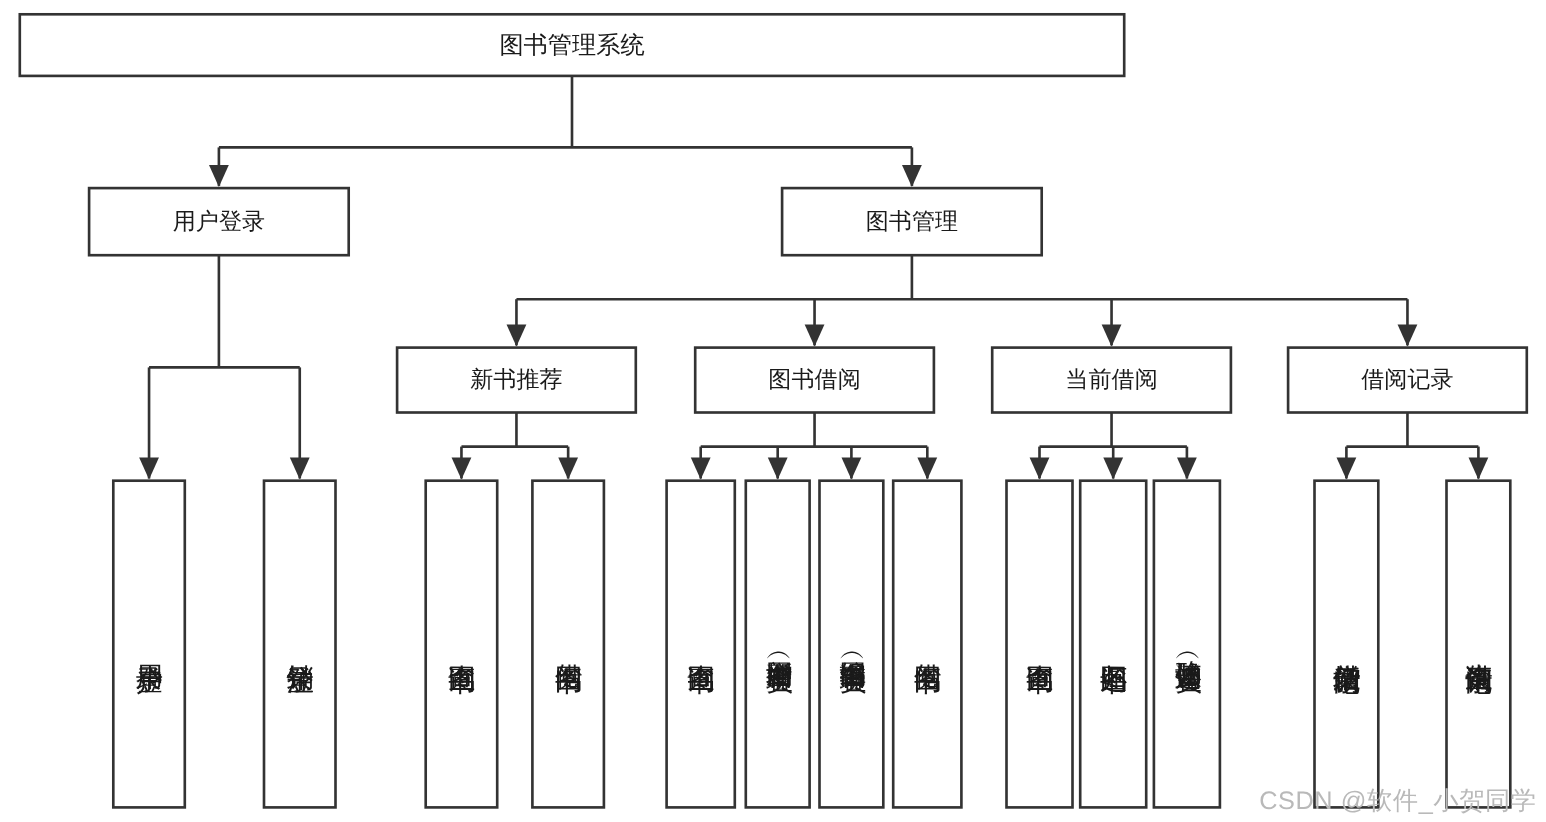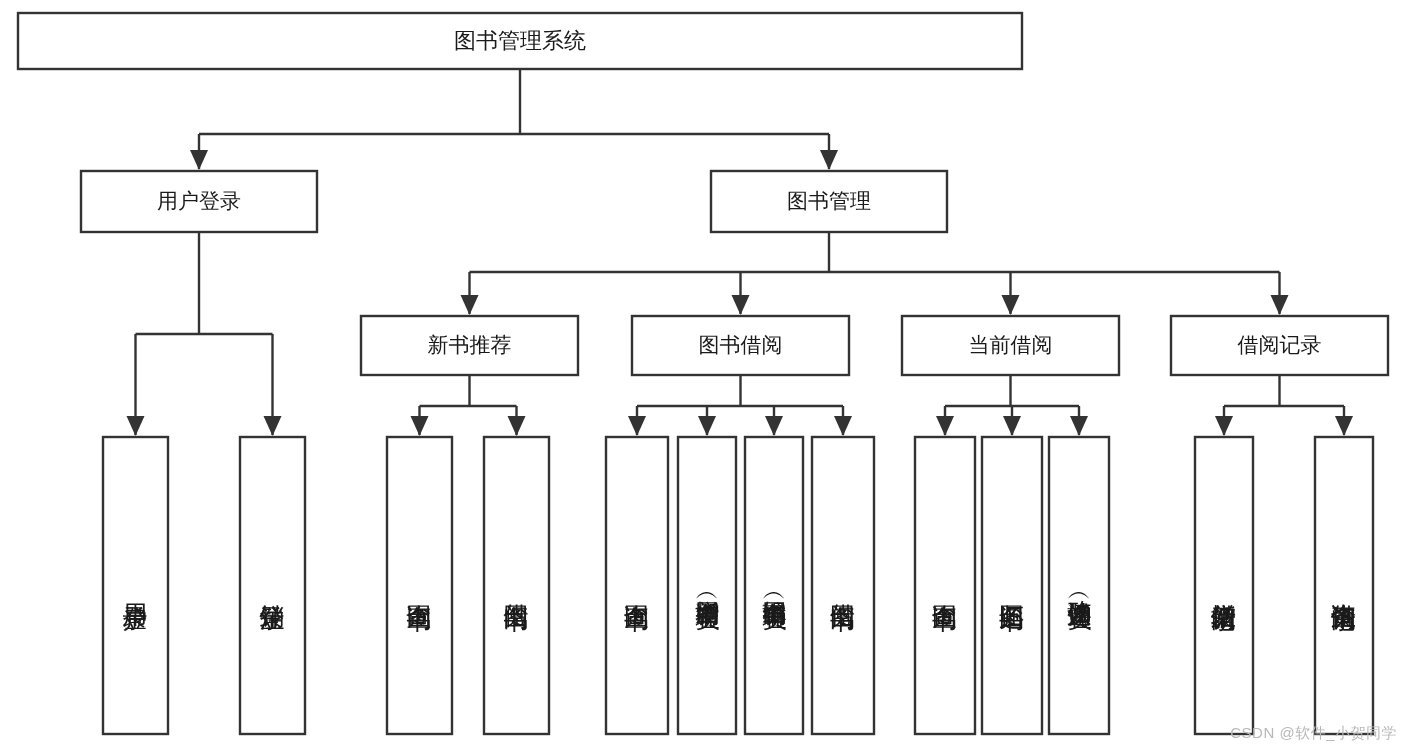--- a/index.html
+++ b/index.html
@@ -66,21 +66,21 @@
     letter-spacing: 1px;
     white-space: nowrap;
     text-align: center;
     pointer-events: none;
   }
   .watermark {
     position: absolute;
     right: 8px;
     bottom: 4px;
     font-family: "Liberation Sans", "DejaVu Sans", sans-serif;
-    font-size: 15px;
+    font-size: 23px;
     color: #b9b9b9;
     white-space: nowrap;
     letter-spacing: 0.5px;
   }
 </style>
 </head>
 <body>
 
 <div id="diagram-root">
 

